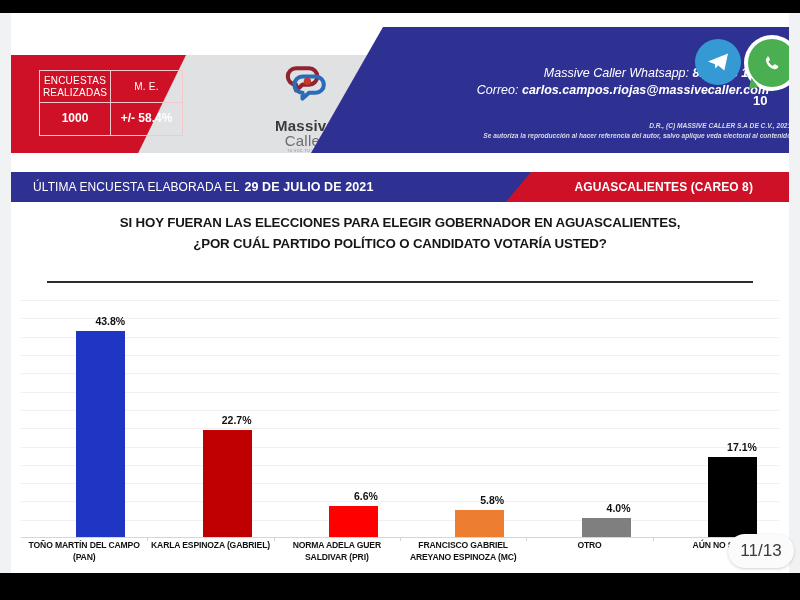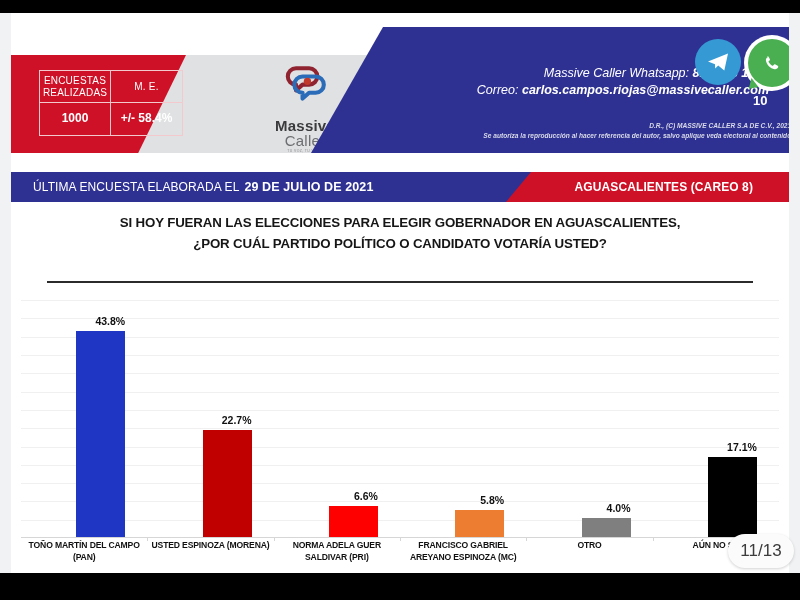--- a/index.html
+++ b/index.html
@@ -365,21 +365,21 @@
             <div class="bar" style="height: 80.37px; background: rgb(0, 0, 0);"></div>
           </div>
         </div>
       <div class="cat-row">
           <div class="cat" style="left: 0px; width: 126.333px;">
             <div>TOÑO MARTÍN DEL CAMPO</div>
             <div>(PAN)</div>
           </div>
           <div class="tick" style="left: 126.333px;"></div>
           <div class="cat" style="left: 126.333px; width: 126.333px;">
-            <div>USTED ESPINOZA (MORENA)</div>
+            <div>KARLA ESPINOZA (GABRIEL)</div>
           </div>
           <div class="tick" style="left: 252.667px;"></div>
           <div class="cat" style="left: 252.667px; width: 126.333px;">
             <div>NORMA ADELA GUER</div>
             <div>SALDIVAR (PRI)</div>
           </div>
           <div class="tick" style="left: 379px;"></div>
           <div class="cat" style="left: 379px; width: 126.333px;">
             <div>FRANCISCO GABRIEL</div>
             <div>AREYANO ESPINOZA (MC)</div>

